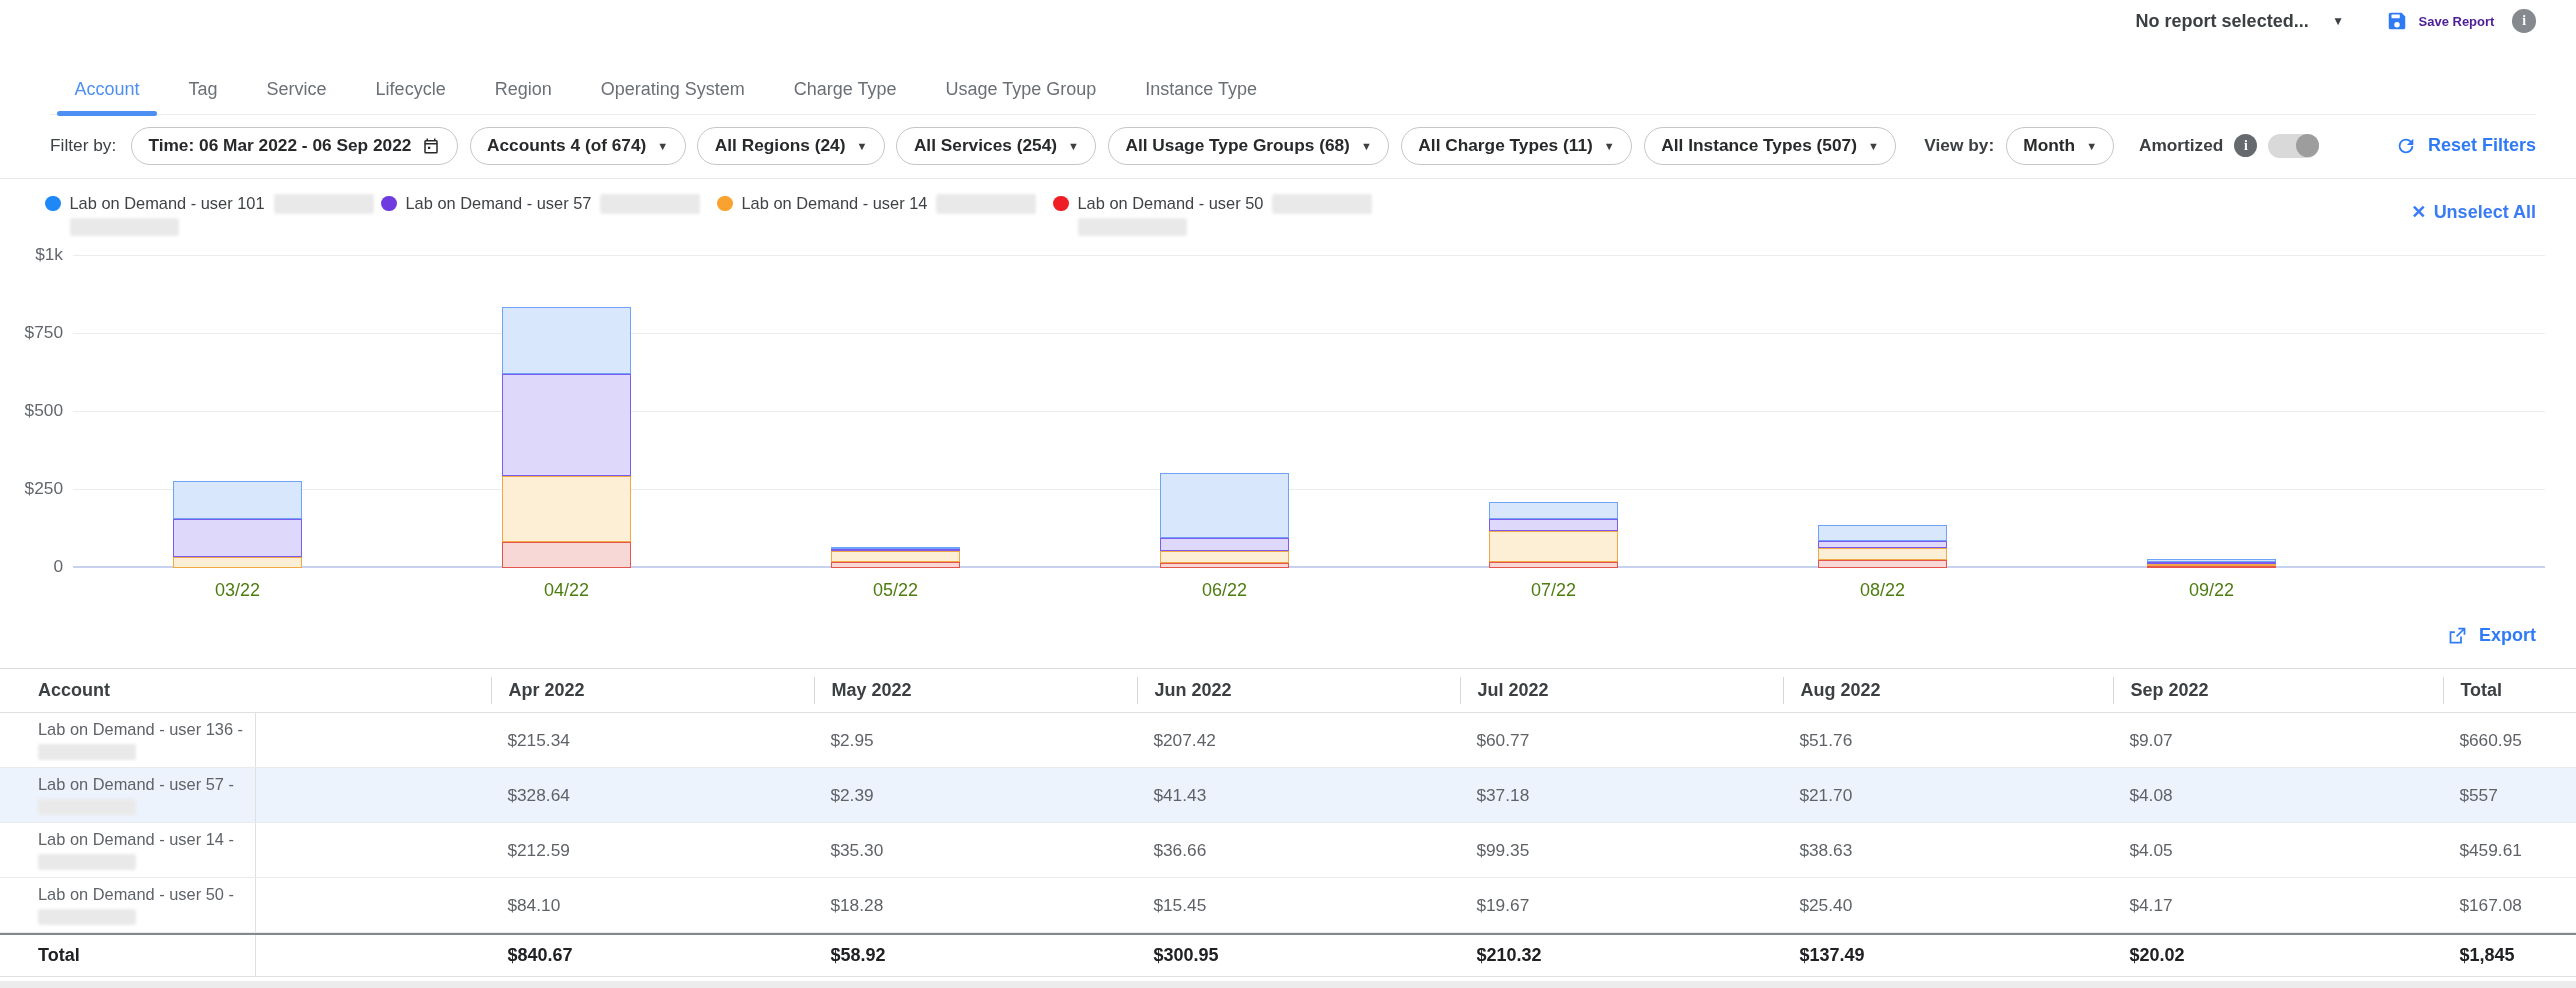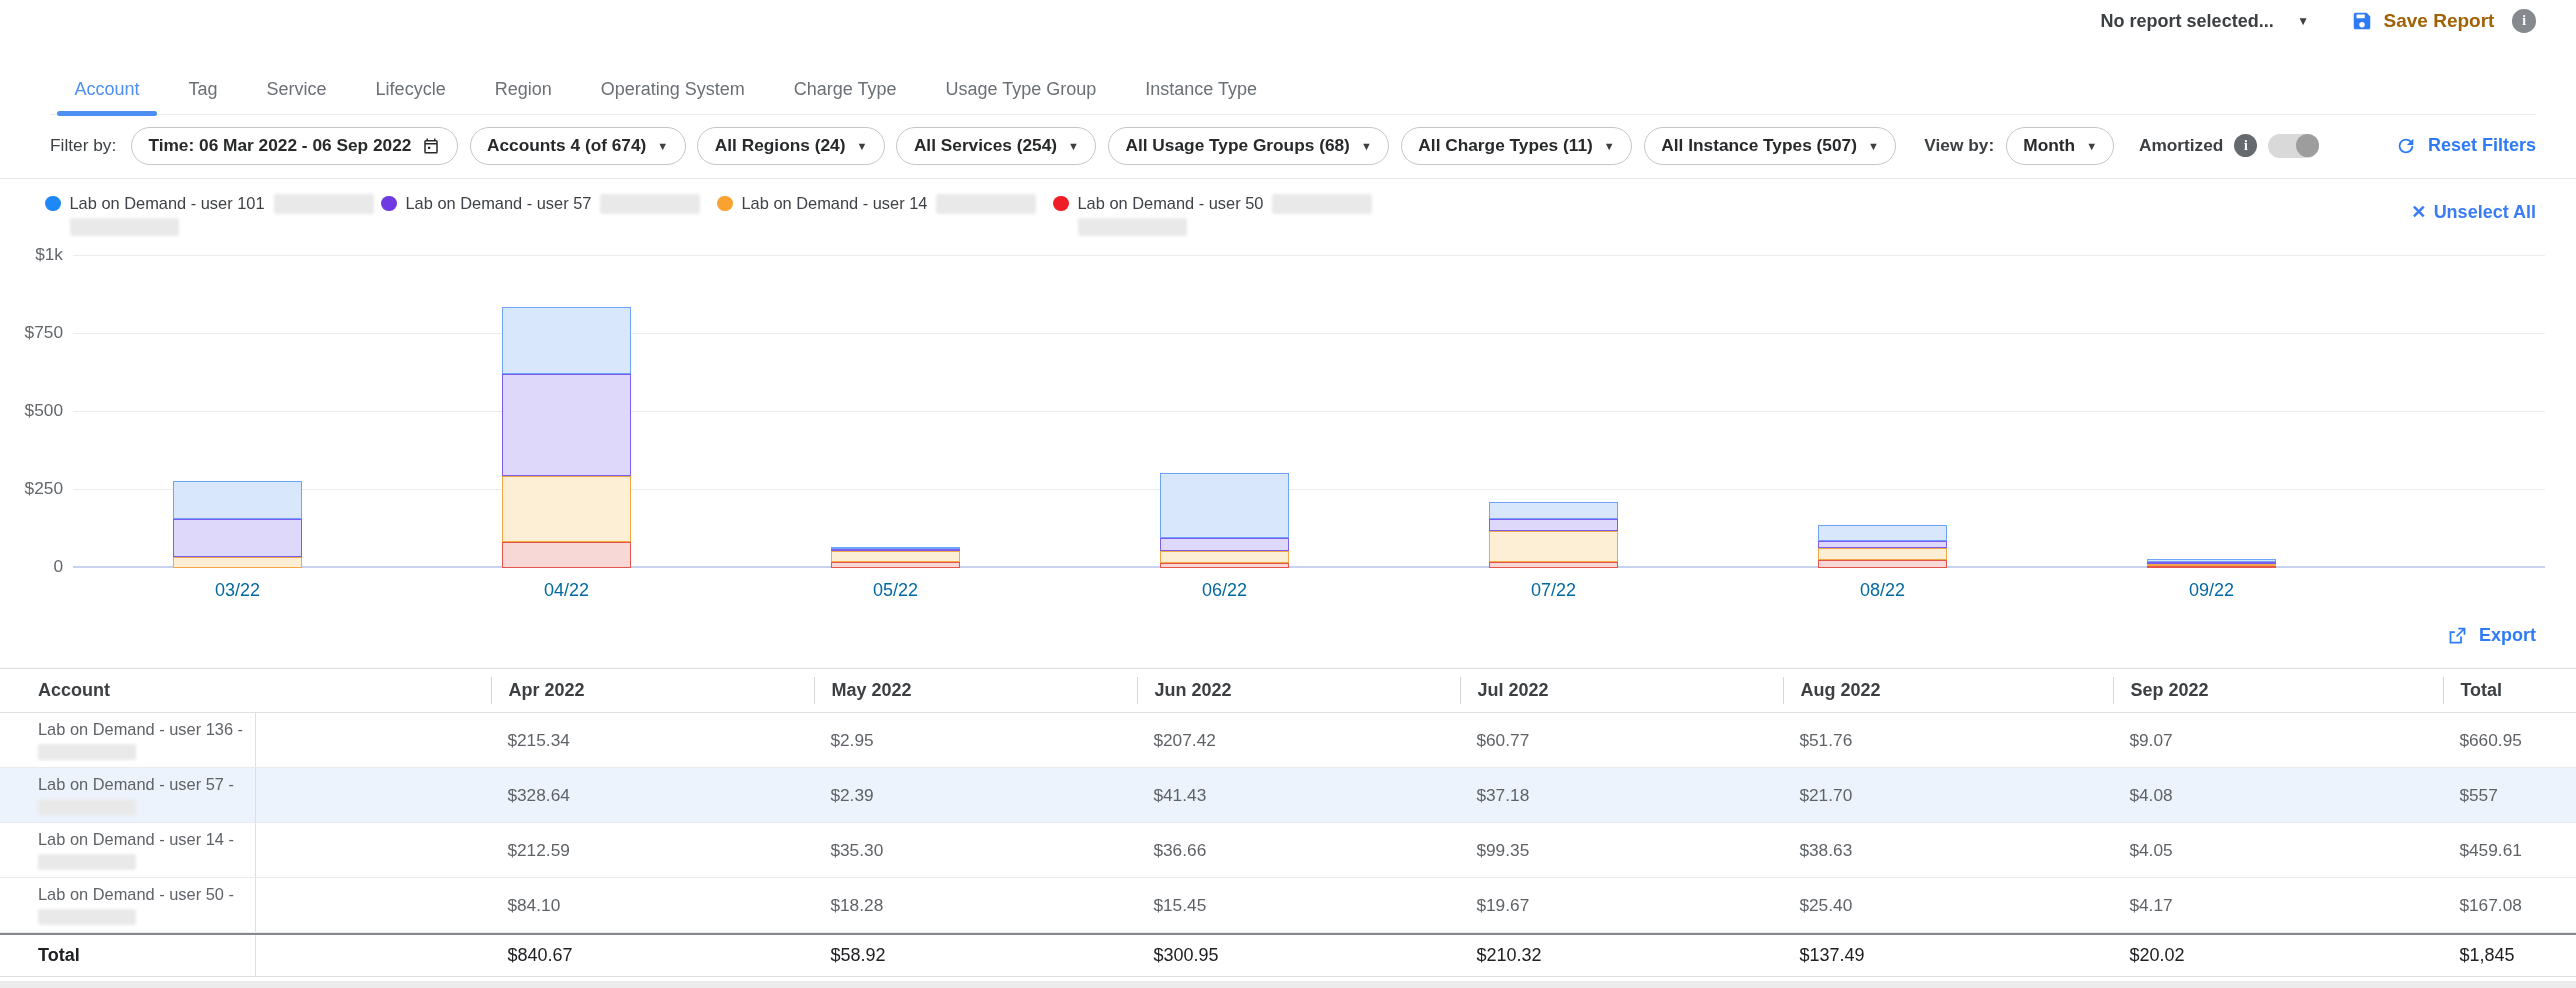--- a/index.html
+++ b/index.html
@@ -6,21 +6,21 @@
   html,body { background:#fff; }
   body {
     width:2576px; height:989px; overflow:hidden;
     font-family:"Liberation Sans", sans-serif; color:#3c4043;
     position:relative;
   }
   
   .topbar { height:42px; display:flex; align-items:center; justify-content:flex-end; padding-right:40px; gap:18px; }
   .report-select { display:flex; align-items:center; gap:23.6px; font-size:18px; font-weight:bold; color:#3c4043; cursor:pointer; }
   .caret { font-size:11.8px; color:#3c4043; }
-  .save-report { display:flex; align-items:center; gap:11px; color:#a16207; font-size:19px; font-weight:bold; cursor:pointer; margin-left:23.6px; }
+  .save-report { display:flex; align-items:center; gap:11px; color:#4c1d95; font-size:13px; font-weight:bold; cursor:pointer; margin-left:23.6px; }
   .info-circle { width:23.6px; height:23.6px; border-radius:50%; background:#86898d; color:#fff; font-size:13.6px; font-weight:bold;
     display:inline-flex; align-items:center; justify-content:center; font-family:"Liberation Serif", serif; }
   
   .header-row { display:flex; align-items:flex-end; height:73px; padding-left:50px; }
   .page-title { font-size:21px; color:#3c4043; padding-bottom:16.4px; width:727px; }
   .tabs { flex:1; display:flex; align-items:flex-end; border-bottom:1.8px solid #ececec; margin-right:40px; }
   .tab { font-size:18px; color:#6b7076; padding:0 24.5px 14.5px 24.5px; position:relative; cursor:pointer; white-space:nowrap; }
   .tab.active { color:#4d8ff2; }
   .tab.active::after { content:""; position:absolute; left:7.3px; right:7.3px; bottom:-1.8px; height:4.5px; background:#4d8ff2; border-radius:2.7px; }
   
@@ -52,40 +52,40 @@
   .chart-wrap { position:relative; margin:16.4px 31px 0 73px; }
   .chart-plot { position:relative; height:312px; }
   .gridline { position:absolute; left:0; right:0; height:0.9px; background:#ececec; }
   .gridline.baseline { background:#c7d2ee; height:1.8px; }
   .y-label { position:absolute; left:-65px; width:55px; text-align:right; font-size:17.3px; color:#63676b; }
   .bars-row { position:absolute; left:0; bottom:0; top:0; width:2303px; display:flex; align-items:flex-end; }
   .bar-slot { flex:1; display:flex; justify-content:center; align-items:flex-end; height:100%; }
   .bar { width:129px; display:flex; flex-direction:column-reverse; }
   .seg { width:100%; }
   .x-labels { width:2303px; display:flex; margin-top:12.7px; }
-  .x-label { flex:1; text-align:center; font-size:18px; color:#0369a1; }
+  .x-label { flex:1; text-align:center; font-size:18px; color:#4d7c0f; }
   
   .export-row { display:flex; justify-content:flex-end; padding-right:40px; margin-top:23.6px; }
   .export-btn { display:flex; align-items:center; gap:11px; color:#2f7bf6; font-size:18px; font-weight:bold; cursor:pointer; }
   
   .table { margin-top:22px; border-top:1.8px solid #dcdcdc; }
   .tgrid { display:grid; grid-template-columns:256px 235px 323px 323px 323px 323px 330px 330px 1fr; align-items:center; }
   .thead { height:44px; border-bottom:0.9px solid #e0e0e0; }
   .th { font-size:18px; font-weight:bold; color:#3c4043; padding-left:16.4px; height:27px; line-height:27px; white-space:nowrap; }
   .th.first { padding-left:38px; }
   .th.sep { border-left:1.8px solid #d6d6d6; }
   .trow { height:55px; border-bottom:0.9px solid #e8eaed; background:#fff; }
   .trow.highlight { background:#edf3fc; }
   .td { font-size:17.3px; color:#5f6368; padding-left:16.4px; white-space:nowrap; }
   .td-account { padding-left:38px; align-self:stretch; display:flex; flex-direction:column; justify-content:center;
     border-right:1.8px solid #e0e0e0; grid-column:1 / 2; }
   .acct-line1 { font-size:16.4px; color:#5f6368; }
   .acct-blob { width:98px; height:16.4px; margin-top:4.5px; }
   .trow-total { height:44px; border-top:2.7px solid #85898d; border-bottom:0.9px solid #e0e0e0; }
-  .trow-total .td { font-size:18px; font-weight:normal; color:#202124; }
+  .trow-total .td { font-size:18px; font-weight:bold; color:#202124; }
   .trow-total .td-account { border-right:1.8px solid #e0e0e0; }
   .total-label { font-size:18px; font-weight:bold; color:#202124; }
   .bottom-strip { position:absolute; left:0; right:0; bottom:0; height:8.2px; background:#ececec; }
   svg { display:block; }
 </style>
 </head>
 <body>
 
 <div class="topbar">
   <div class="report-select">

